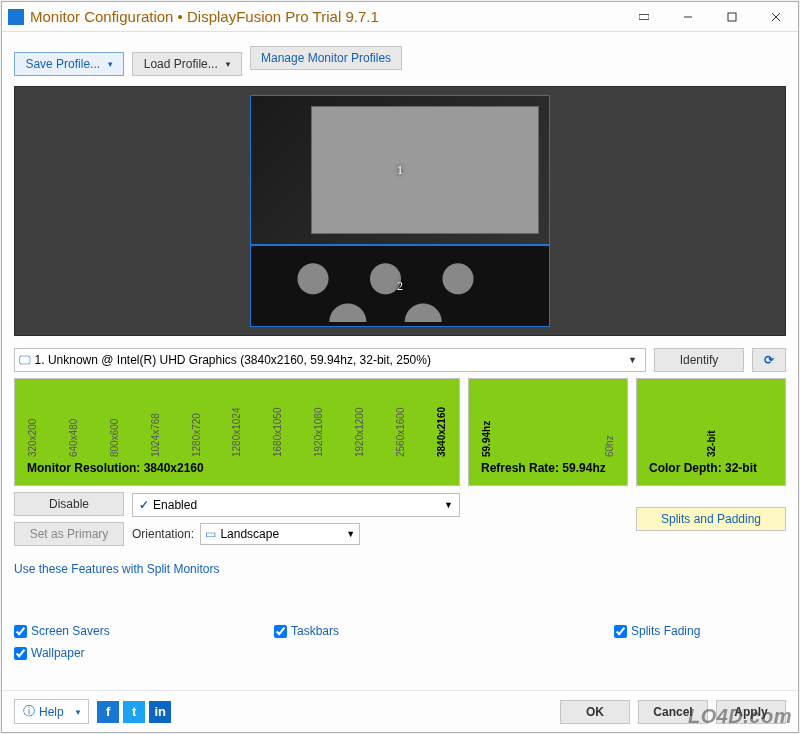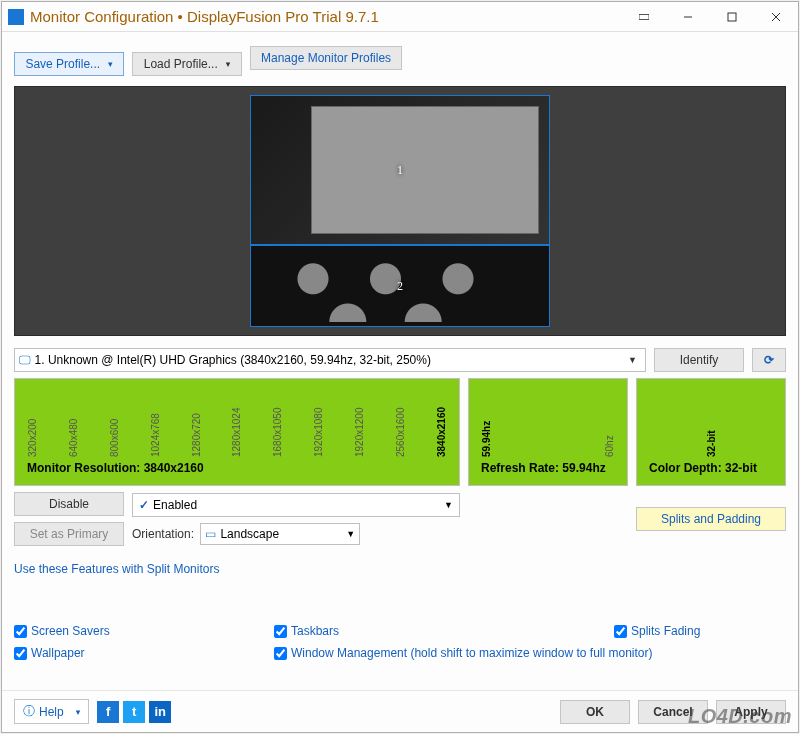--- a/index.html
+++ b/index.html
@@ -206,24 +206,20 @@
           <span>Taskbars</span>
         </label>
       <label class="chk blue">
           <input type="checkbox" checked="" style="">
           <span>Splits Fading</span>
         </label>
       <label class="chk blue">
           <input type="checkbox" checked="" style="">
           <span>Wallpaper</span>
         </label>
-      <label class="chk blue" style="grid-column:2/4">
-          <input type="checkbox" checked="" style="">
-          <span>Window Management (hold shift to maximize window to full monitor)</span>
-        </label>
     </div>
   </div>
 
   <div class="footer">
     <div class="help-btn">
         <span style="color:#1976d2">ⓘ</span>
         <span>Help</span>
         <span class="dropdown-arrow">▾</span>
       </div>
     <div class="social">

